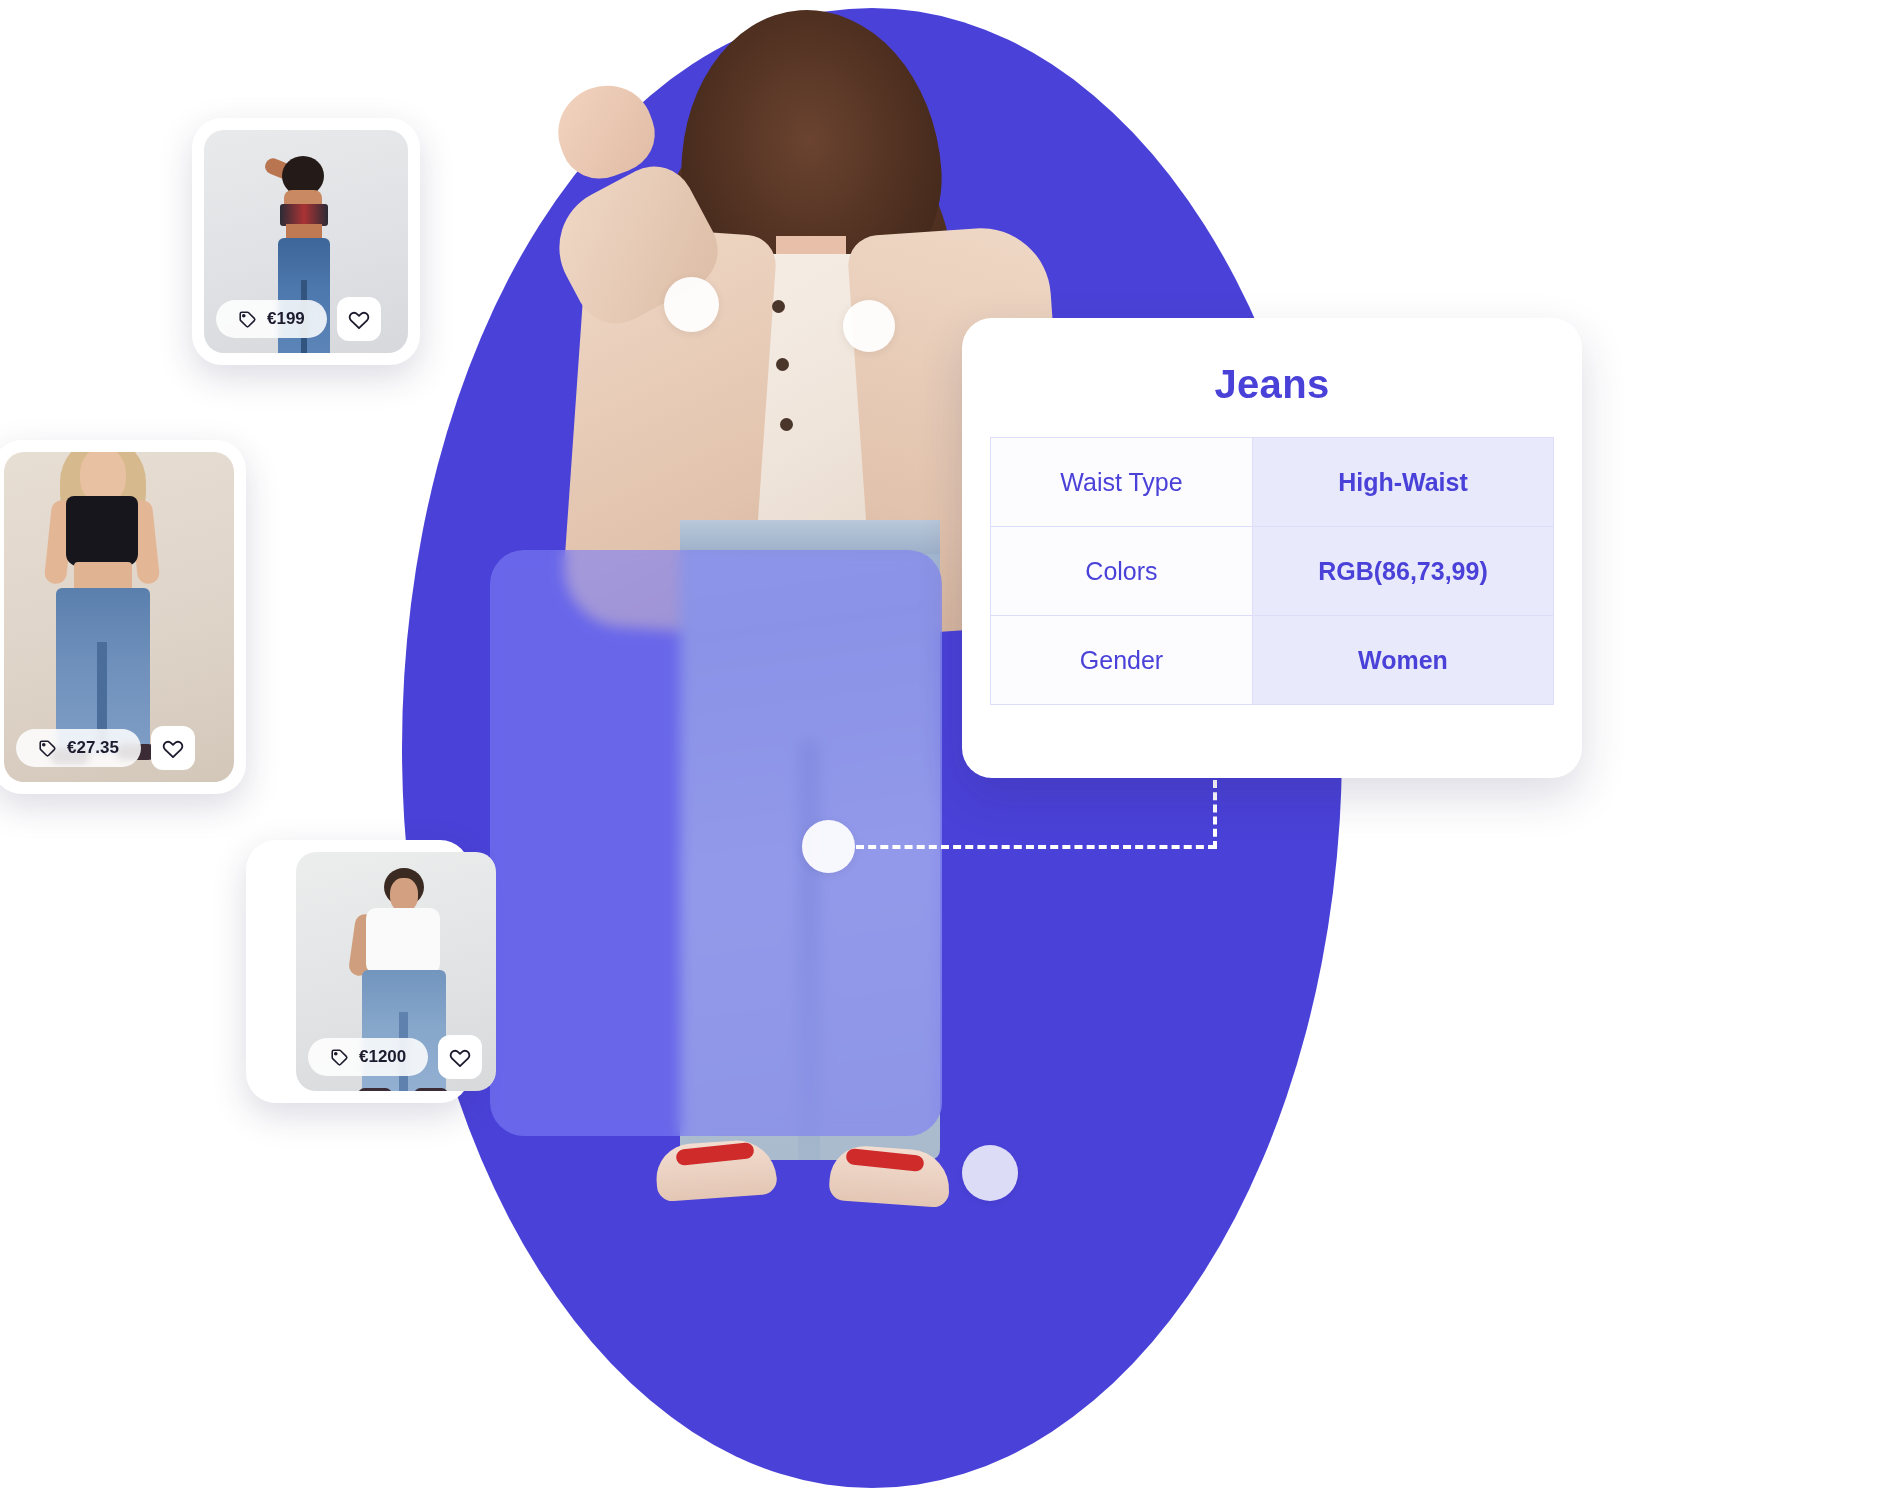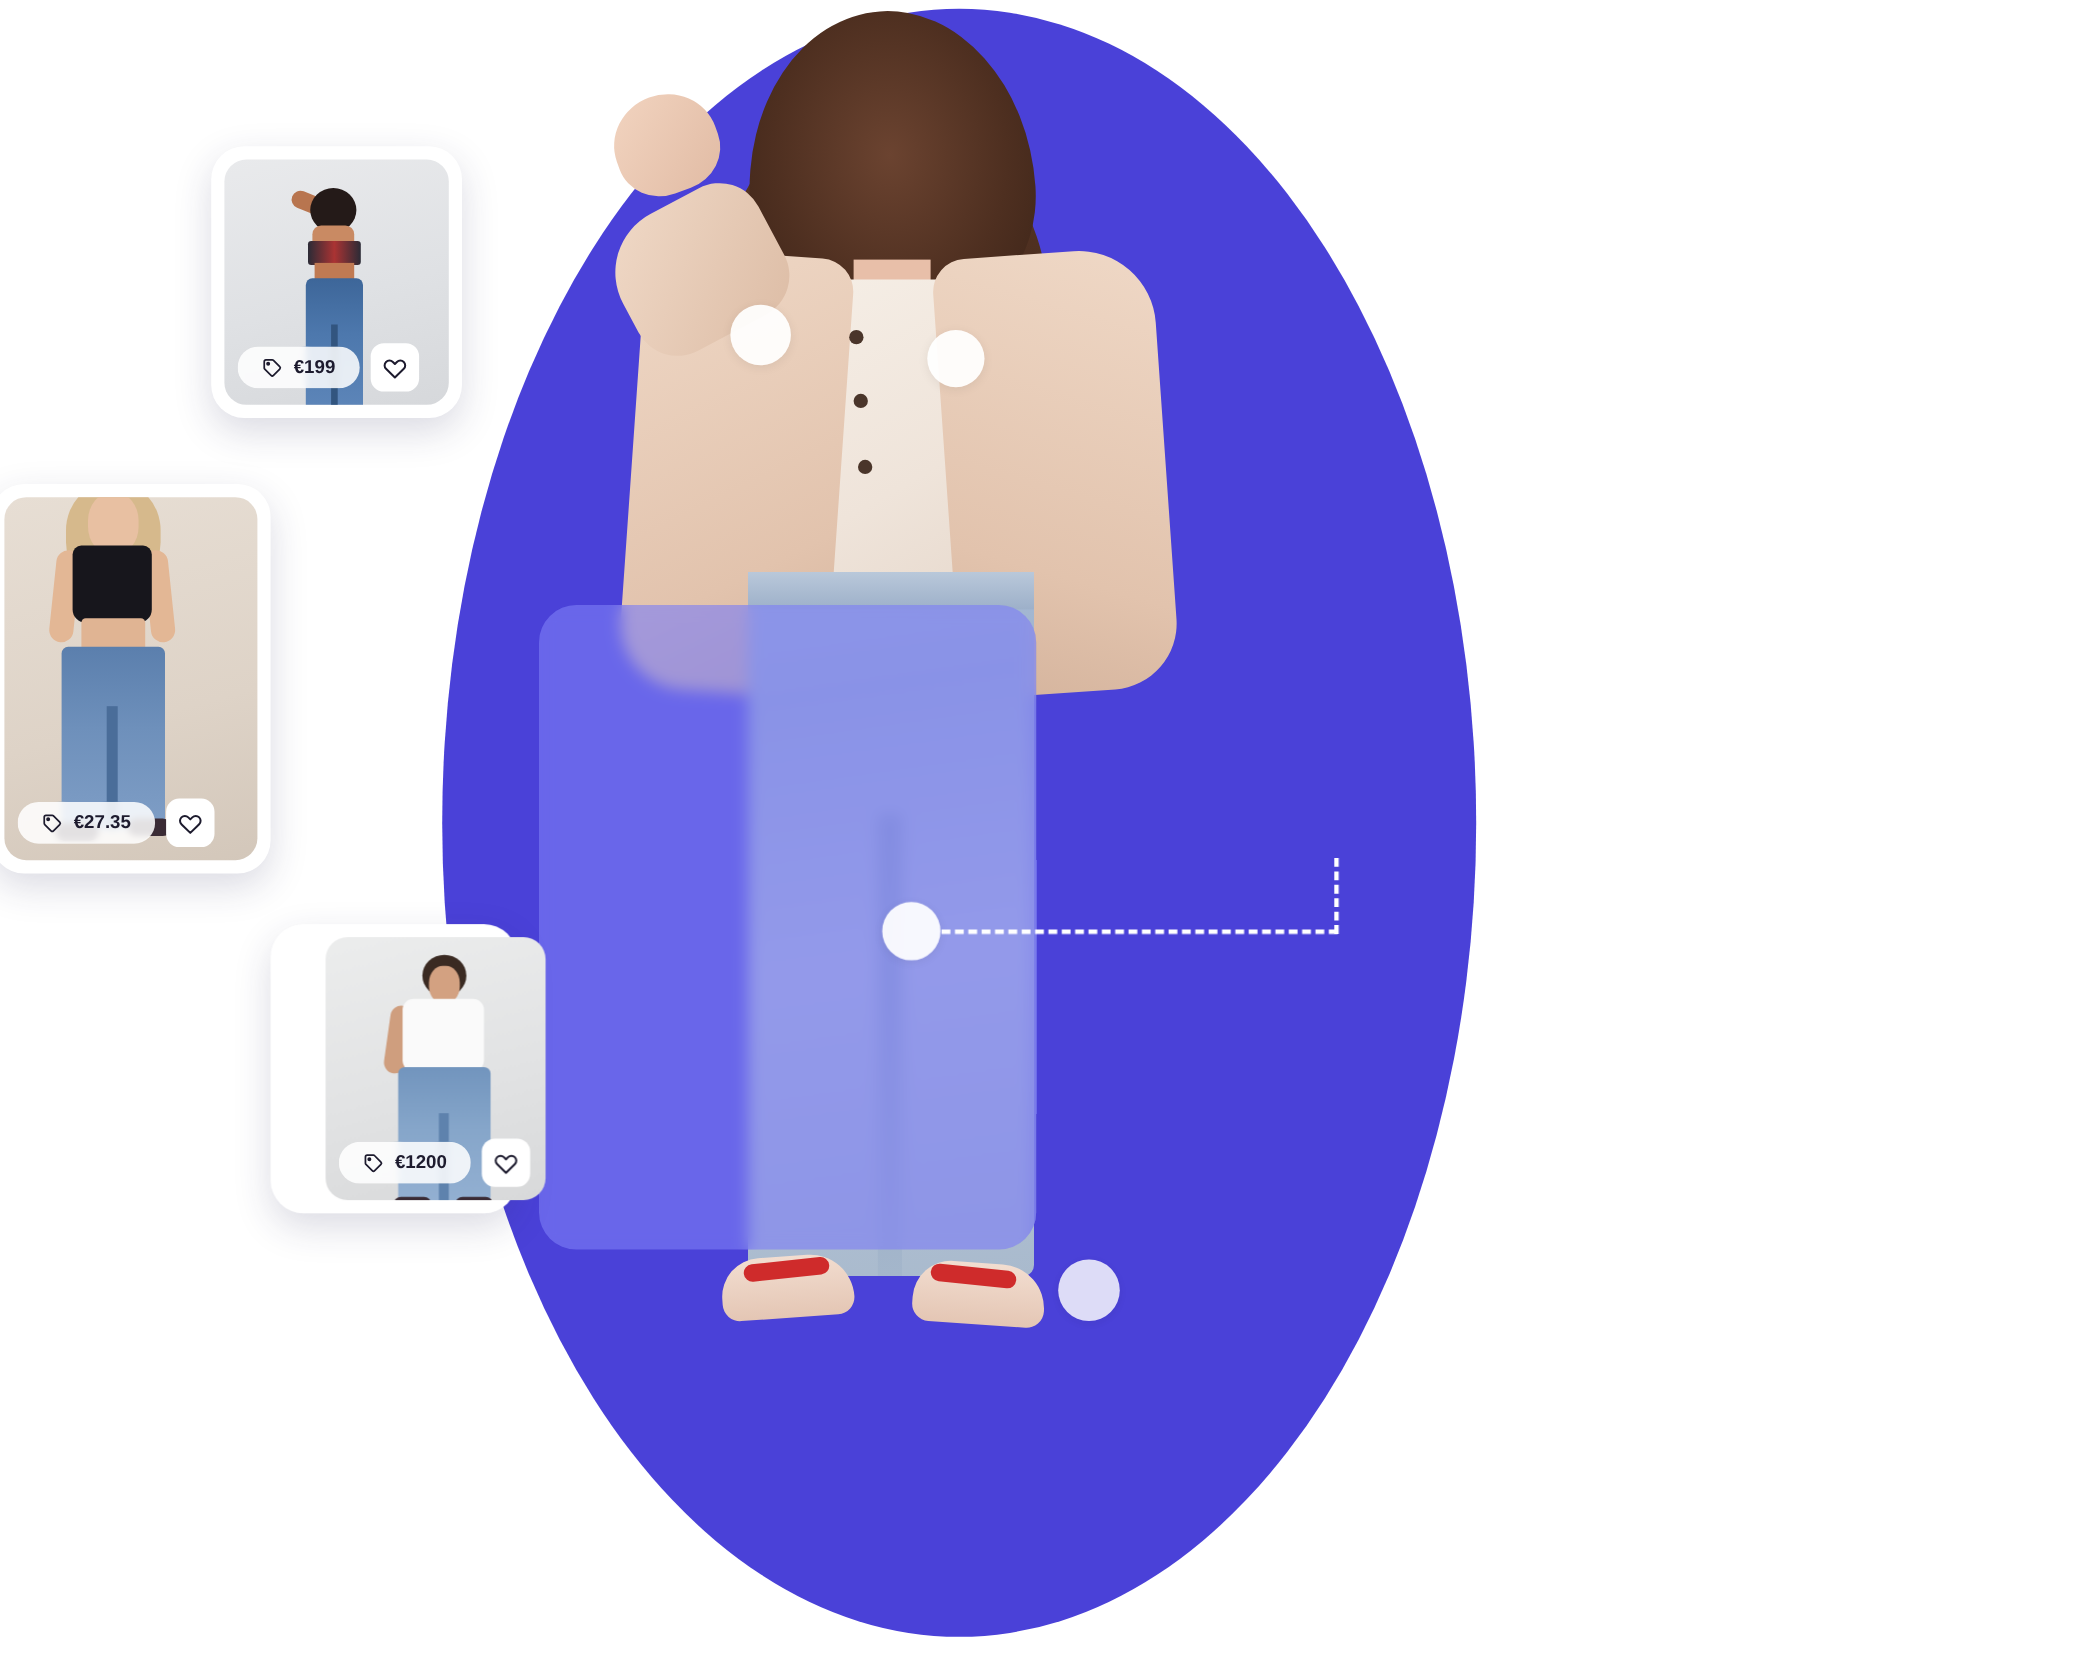--- a/index.html
+++ b/index.html
@@ -192,21 +192,21 @@
     box-shadow:0 12px 34px rgba(40,40,90,0.17);
     padding:12px;
     box-sizing:border-box;
   }
   .pcard .shot{
     position:relative;
     width:100%;height:100%;
     border-radius:20px;
     overflow:hidden;
   }
-  .pcard1{left:192px;top:133px;width:228px;height:247px;}
+  .pcard1{left:192px;top:118px;width:228px;height:247px;}
   .pcard2{left:-8px;top:440px;width:254px;height:354px;}
   .pcard3{left:246px;top:840px;width:224px;height:263px;}
 
   .shot.s1{background:linear-gradient(165deg,#e9eaec 0%,#dfe1e4 55%,#d6d8db 100%);}
   .shot.s2{background:linear-gradient(165deg,#e7ded4 0%,#ded3c7 60%,#d3c7ba 100%);}
   .shot.s3{background:linear-gradient(165deg,#eceded 0%,#e2e3e4 55%,#d8d9da 100%);margin-left:38px;}
 
   
   .m-hair{position:absolute;border-radius:50%;}
   .m-skin{position:absolute;background:#c98a63;}
@@ -304,20 +304,39 @@
   <div class="highlight-box"></div>
 
   <div class="dot d1"></div>
   <div class="dot d2"></div>
   <div class="dot d3"></div>
   <div class="dot d4"></div>
 
   <div class="conn-h"></div>
   <div class="conn-v"></div>
 
+  <div class="info-card">
+    <div class="info-title">Jeans</div>
+    <table class="info-table">
+      <tbody>
+        <tr>
+          <td class="k">Waist Type</td>
+          <td class="v">High-Waist</td>
+        </tr>
+        <tr>
+          <td class="k">Colors</td>
+          <td class="v">RGB(86,73,99)</td>
+        </tr>
+        <tr>
+          <td class="k">Gender</td>
+          <td class="v">Women</td>
+        </tr>
+      </tbody>
+    </table>
+  </div>
 
   <div class="pcard pcard1">
     <div class="shot s1">
       <div class="m-arm"></div>
       <div class="m-hair"></div>
       <div class="m-skin"></div>
       <div class="m-top"></div>
       <div class="m-skin2"></div>
       <div class="m-jeans"></div>
       <div class="m-gap"></div>

